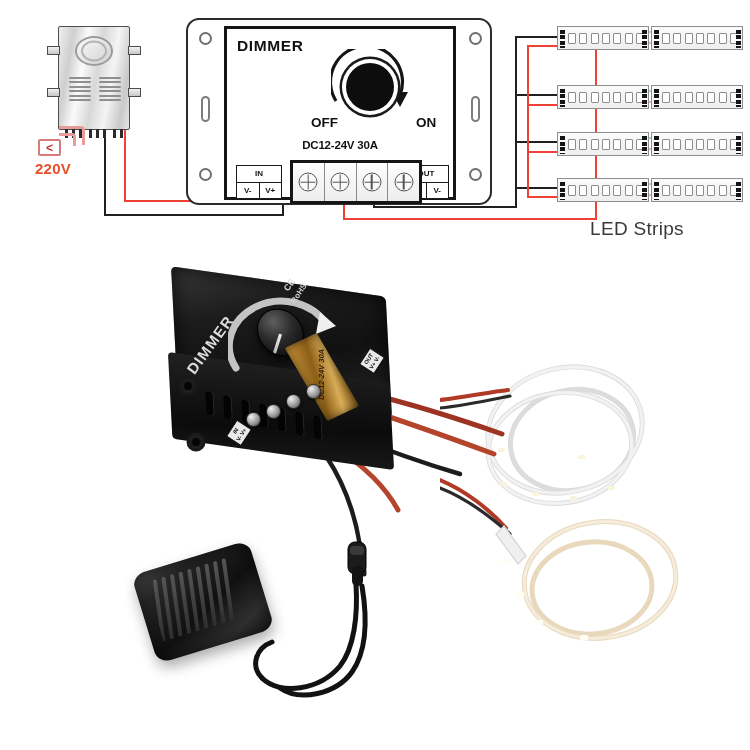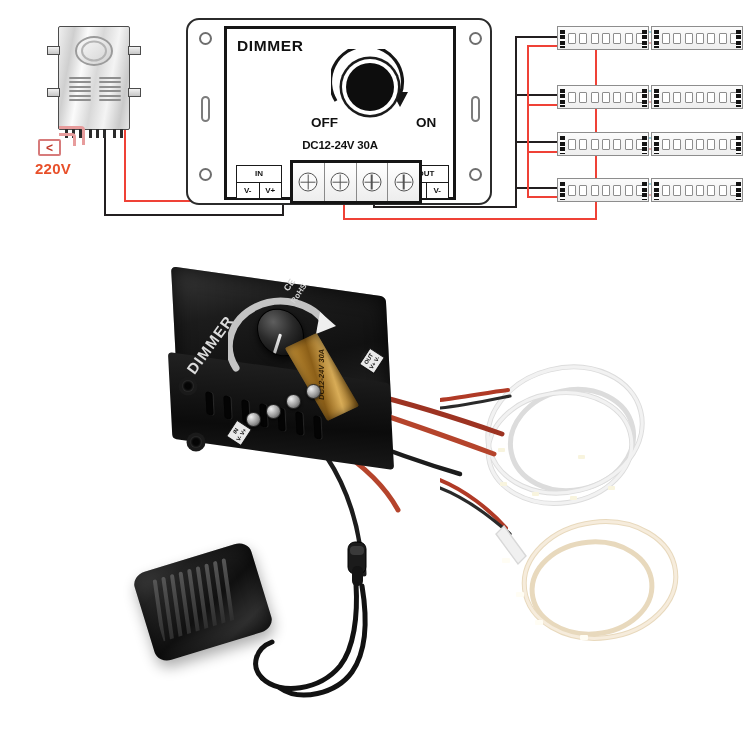--- a/index.html
+++ b/index.html
@@ -464,20 +464,21 @@
     <div class="led" style="margin-left:6px"></div>
       <div class="led"></div>
       <div class="led"></div>
       <div class="led"></div>
       <div class="led"></div>
       <div class="led"></div>
       <div class="led"></div>
     <div class="pad r"></div>
   </div>
 
+  <div id="led-strips-label">LED Strips</div>
 
   <svg class="abs" style="left:440px; top:330px; width:310px; height:330px;" viewBox="0 0 310 330">
     <g fill="none" stroke="#dcdcdc" stroke-width="5">
       <ellipse cx="125" cy="100" rx="78" ry="62" transform="rotate(-14 125 100)"></ellipse>
       <ellipse cx="132" cy="110" rx="62" ry="50" transform="rotate(-12 132 110)"></ellipse>
       <ellipse cx="120" cy="118" rx="72" ry="55" transform="rotate(-8 120 118)"></ellipse>
     </g>
     <g fill="none" stroke="#f2f2f2" stroke-width="3.2">
       <ellipse cx="125" cy="100" rx="78" ry="62" transform="rotate(-14 125 100)"></ellipse>
       <ellipse cx="120" cy="118" rx="72" ry="55" transform="rotate(-8 120 118)"></ellipse>

